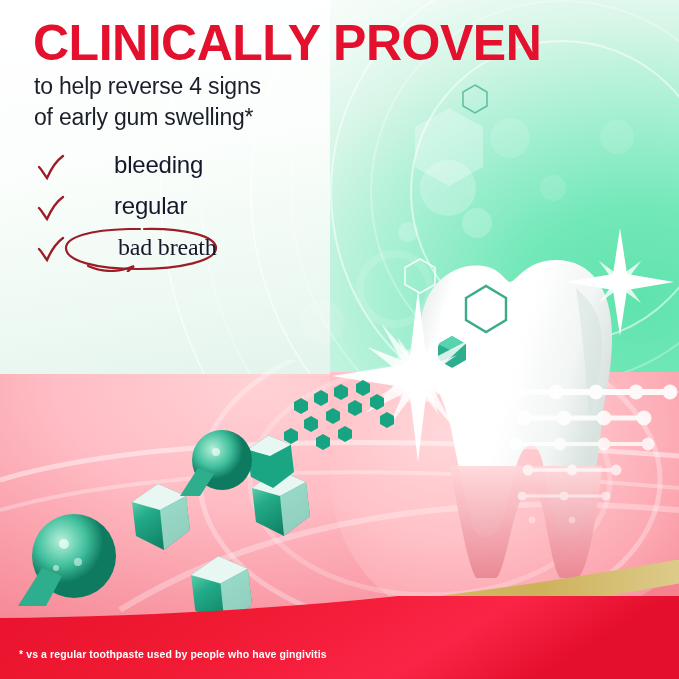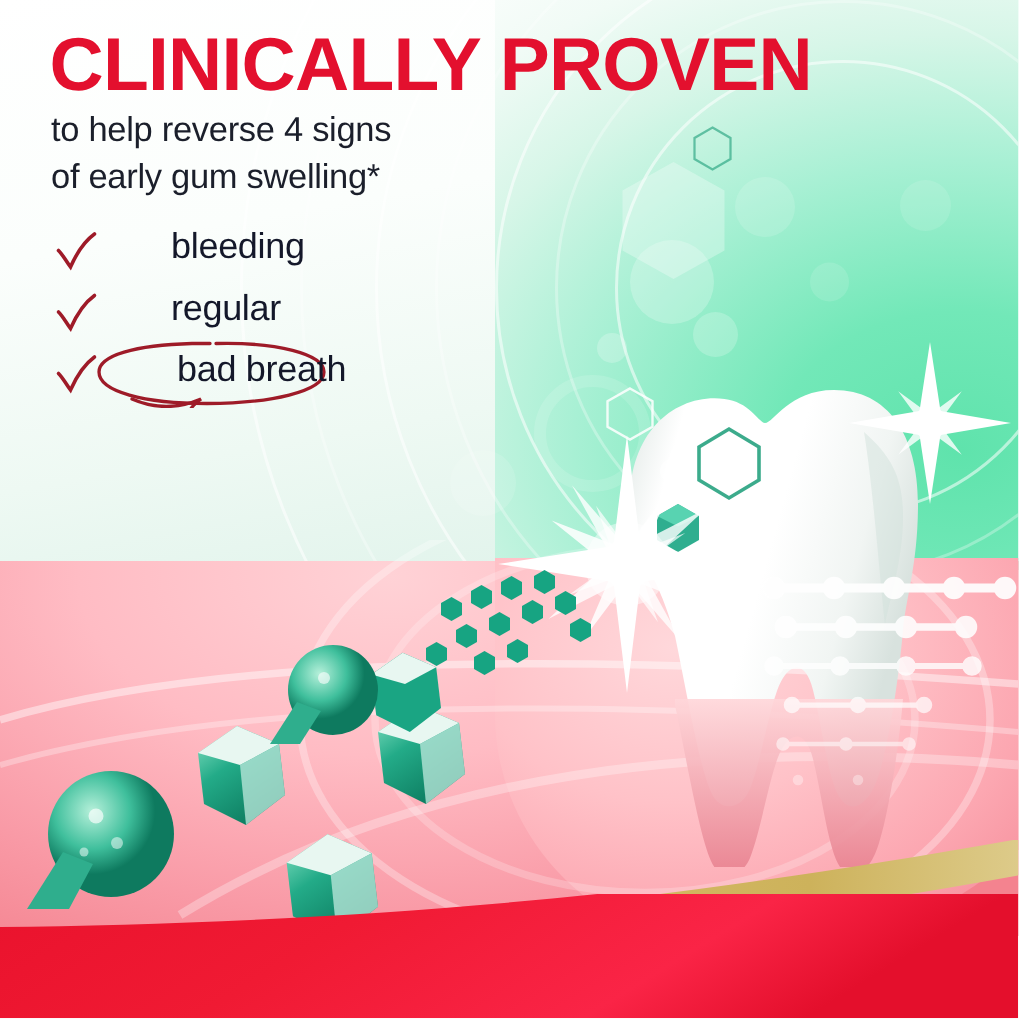--- a/index.html
+++ b/index.html
@@ -56,21 +56,21 @@
   .headline{position:absolute;left:33px;top:18px;font-size:50px;font-weight:bold;
     letter-spacing:-.5px;line-height:1;color:#e3102e;white-space:nowrap;}
   .subhead{position:absolute;left:34px;top:71px;font-size:23px;line-height:1.33;
     color:#1b1f2b;font-weight:400;letter-spacing:-.2px;}
 
   .checklist{position:absolute;left:36px;top:150px;width:260px;}
   .ci{position:relative;height:41px;}
   .ci .tick{position:absolute;left:0;top:4px;width:30px;height:28px;}
   .ci .lbl{position:absolute;left:38px;top:0;font-size:24px;color:#14182a;
     letter-spacing:-.2px;line-height:30px;white-space:nowrap;margin-left:40px;}
-  .ci.circled .lbl{left:42px;}
+  .ci.circled .lbl{left:42px;font-family:Liberation Serif, serif;}
   .ellipse-mark{position:absolute;left:22px;top:-8px;width:166px;height:48px;}
 
   .footnote{position:absolute;left:19px;top:648px;font-size:10.5px;font-weight:bold;
     color:#ffffff;letter-spacing:.1px;white-space:nowrap;}
 </style>
 </head>
 <body>
 
 <div id="ad">
 
@@ -378,14 +378,15 @@
           <path d="M86,5 C126,4 158,12 158,24 C158,37 122,45 80,45 C38,45 8,37 8,24 C8,13 32,6 70,5
                    C74,5 78,5 82,5" stroke="#9e1b28" stroke-width="2.2" fill="none" stroke-linecap="round"></path>
           <path d="M30,42 C46,49 62,48 76,42 C72,45 70,47 69,49" stroke="#9e1b28" stroke-width="2.2" fill="none" stroke-linecap="round"></path>
         </svg>
       </span>
       <span class="lbl">bad breath</span>
     </div>
 
   </div>
 
+  <div class="footnote">* vs a regular toothpaste used by people who have gingivitis</div>
 
 </div>
 
 </body></html>

